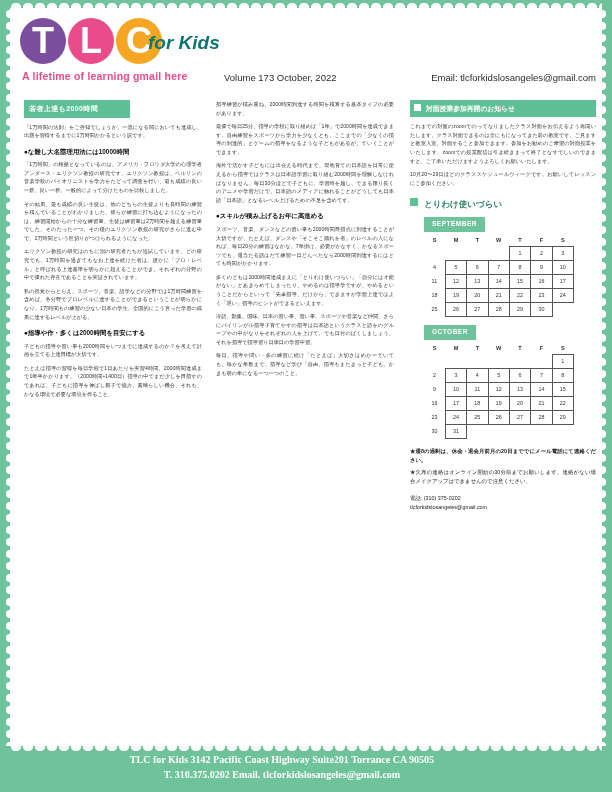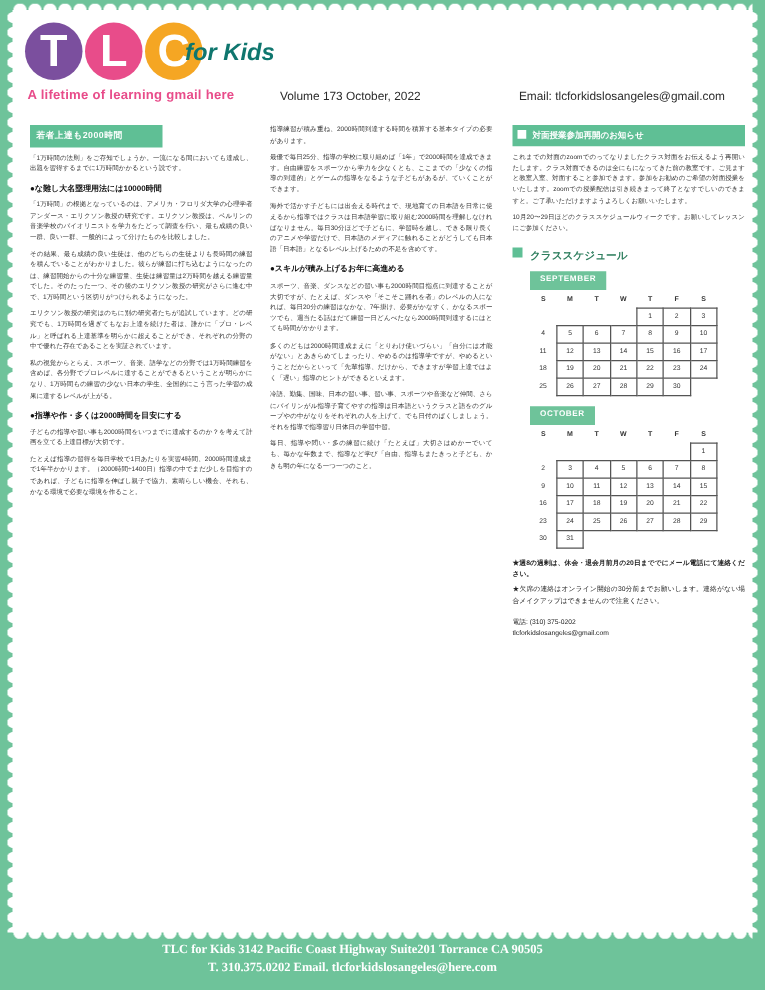--- a/index.html
+++ b/index.html
@@ -62,21 +62,21 @@
     position:absolute;left:210px;top:2px;
     font-family:"Liberation Serif",serif;
     font-size:56px;font-weight:bold;color:#66bf99;
     letter-spacing:-1px;
   }
   .meta-line{
     position:absolute;left:214px;top:64px;width:372px;height:14px;
     font-size:9.5px;color:#2b2b2b;text-align:center;
   }
   .meta-line .vol{position:absolute;left:0;top:0;}
-  .meta-line .email{position:absolute;right:16px;top:0;}
+  .meta-line .email{position:absolute;right:0;top:0;}
 
   
   .col{position:absolute;top:92px;font-size:5.2px;line-height:1.65;color:#333;text-align:justify;}
   .col1{left:14px;width:178px;}
   .col2{left:206px;width:178px;}
   .col3{left:400px;width:186px;}
 
   .sec-head{
     background:#5fbf95;color:#fff;font-size:7px;font-weight:bold;
     padding:3px 5px;margin:0 0 5px 0;letter-spacing:.4px;
@@ -184,21 +184,21 @@
   <div class="col col3">
     <div class="green-hdr">
       <span class="sq"></span>
       <span>対面授業参加再開のお知らせ</span>
     </div>
     <p class="body">これまでの対面のzoomでのってなりましたクラス対面をお伝えるよう再開いたします。クラス対面できるのは全にもになってきた前の教室です。ご見ますと教室入室、対面すること参加できます。参加をお勧めのご希望の対面授業をいたします。zoomでの授業配信は引き続きまって終了となすでしいのできますと。ご了承いただけますようよろしくお願いいたします。</p>
     <p class="body">10月20〜29日ほどのクラススケジュールウィークです。お願いしてレッスンにご参加ください。</p>
 
     <div class="sched-title">
       <span class="sq"></span>
-      <span>クラススケジュール</span>
+      <span>とりわけ使いづらい</span>
     </div>
 
     <div style="margin-left:14px;">
       <span class="month-pill">SEPTEMBER</span>
     </div>
     <table class="cal" id="cal0">
         <tbody>
           <tr>
             <th>S</th>
             <th>M</th>
@@ -332,14 +332,14 @@
 
     <div class="contact">
       <div>電話: (310) 375-0202</div>
       <div>tlcforkidslosangeles@gmail.com</div>
     </div>
   </div>
 </div>
 
 <div class="footer">
   <div>TLC for Kids  3142 Pacific Coast Highway Suite201 Torrance CA 90505</div>
-  <div>T. 310.375.0202  Email. tlcforkidslosangeles@here.com</div>
+  <div>T. 310.375.0202  Email. tlcforkidslosangeles@gmail.com</div>
 </div>
 
 </body></html>

